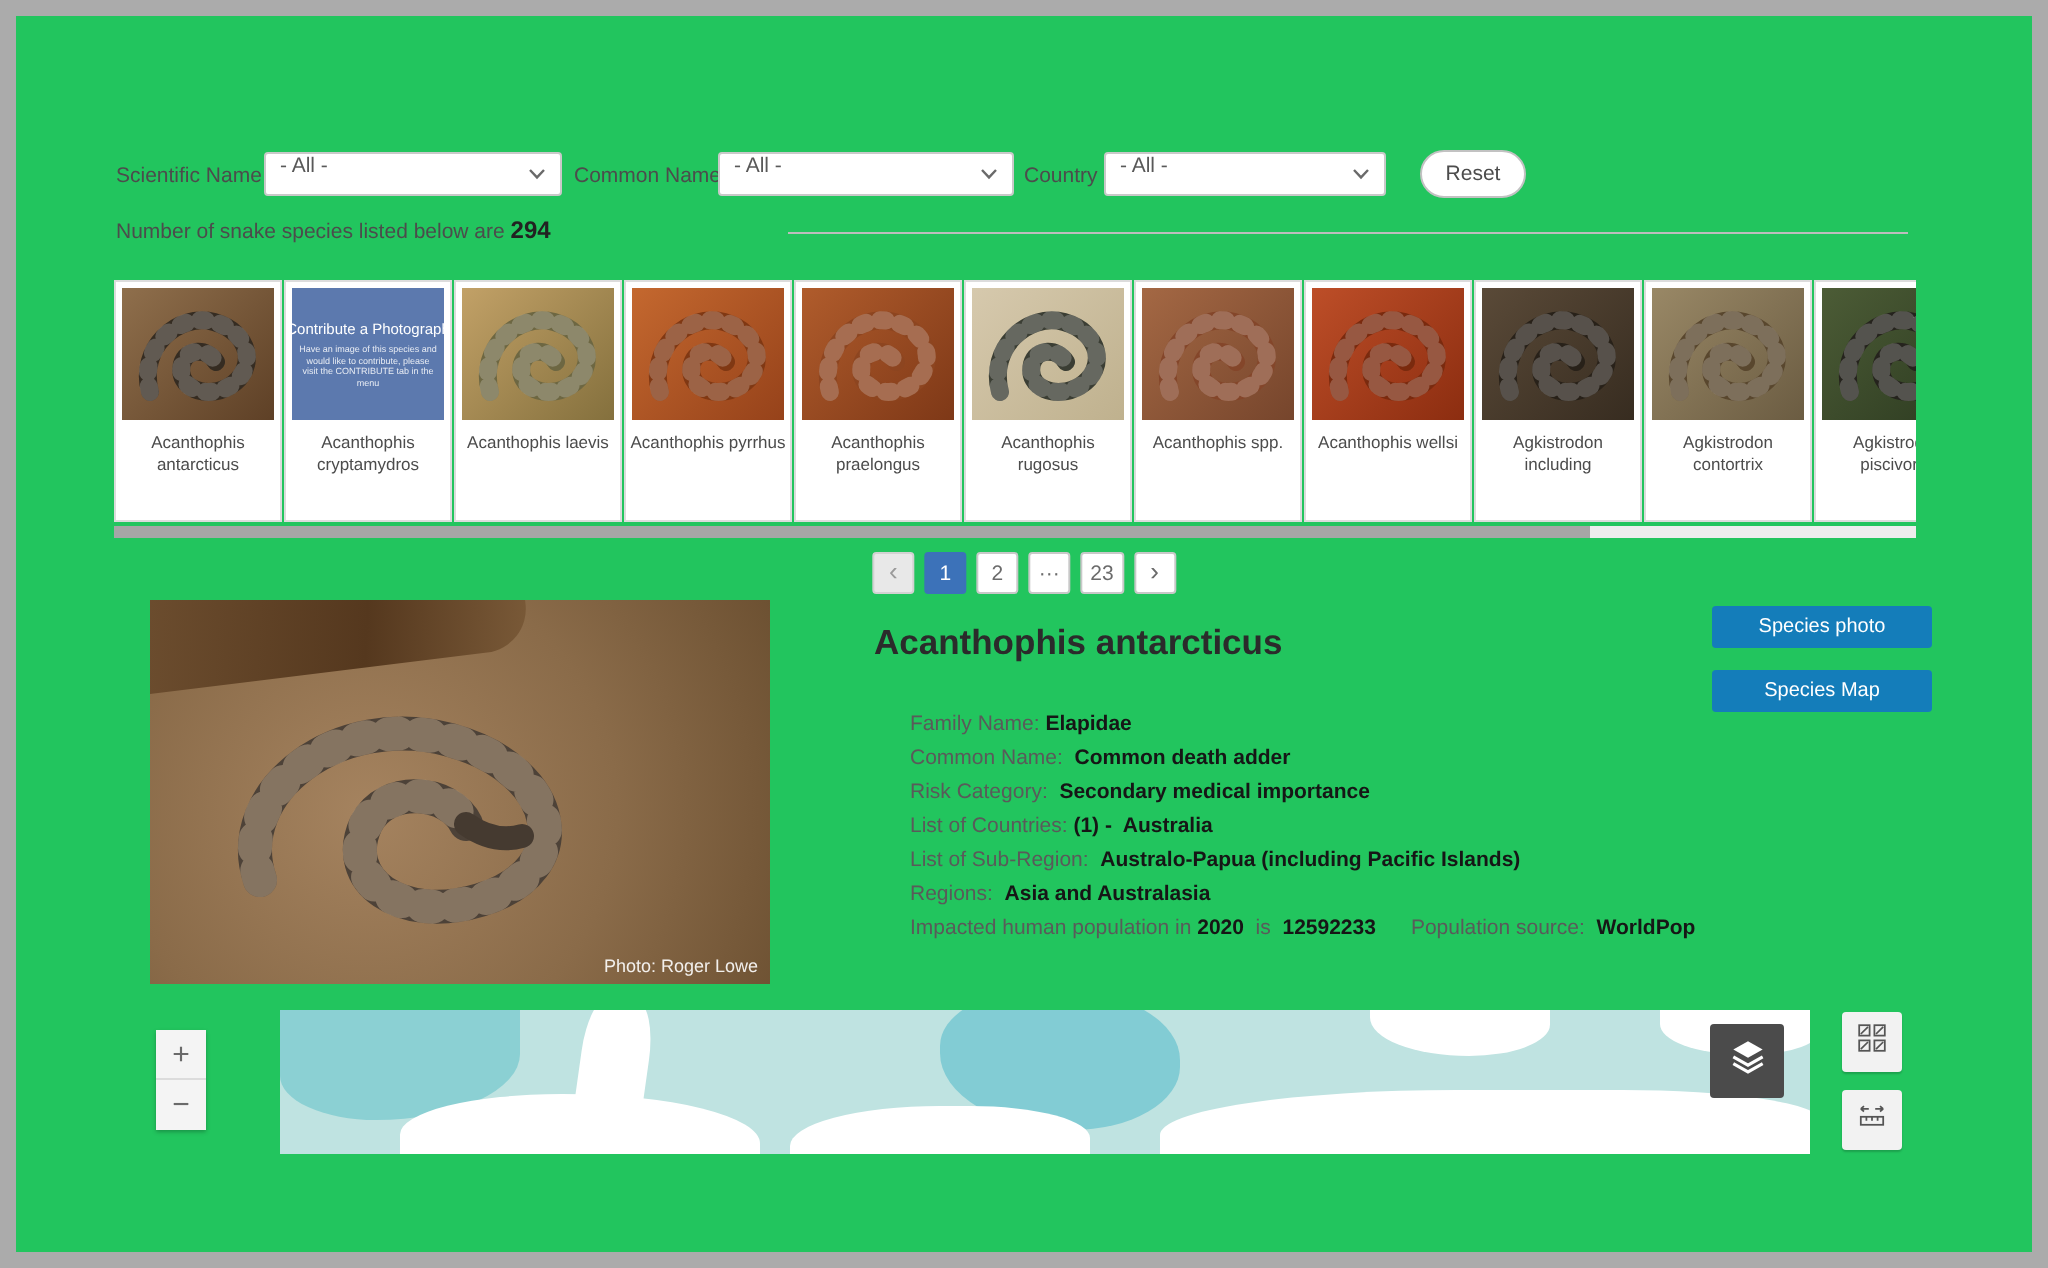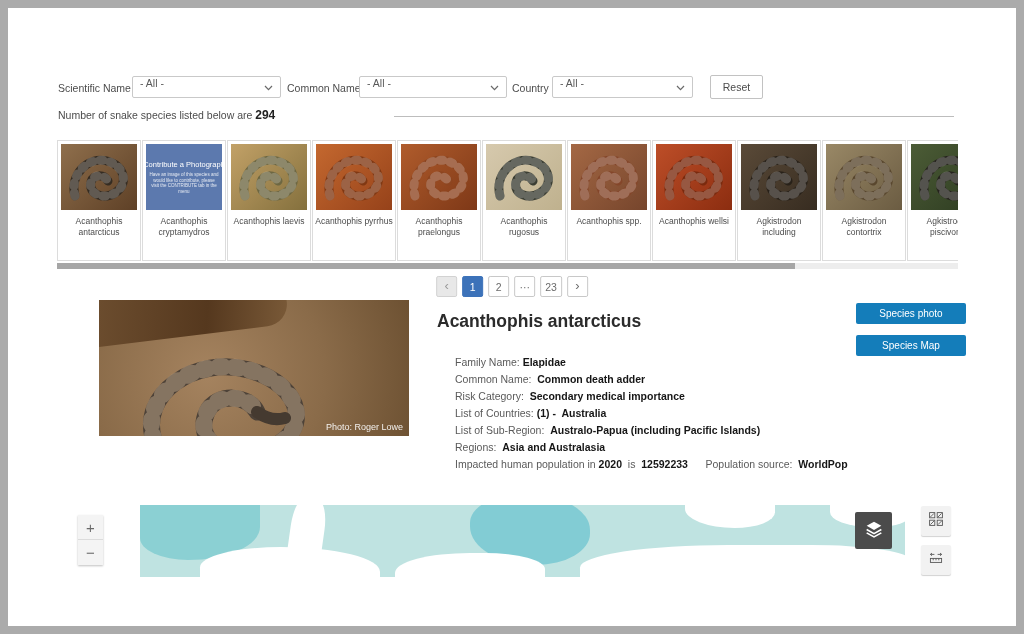--- a/index.html
+++ b/index.html
@@ -2,34 +2,34 @@
 <html><head>
 <meta charset="utf-8">
 <style>
   html,body{margin:0;padding:0;}
   body{
     width:1024px;height:634px;background:#ababab;
     font-family:"Liberation Sans", sans-serif; overflow:hidden; position:relative;
   }
   .page{
     position:absolute; left:8px; top:8px; width:1008px; height:618px;
-    background:#ffffff; overflow:hidden;
+    background:#22c55e; overflow:hidden;
   }
   
   .flt-label{position:absolute; font-size:10.5px; color:#4c4c4c; top:74px; white-space:nowrap;}
   .sel{
     position:absolute; top:68px; height:22px; background:#fff;
     border:1px solid #c9c9c9; border-radius:2px; box-sizing:border-box;
     display:flex; justify-content:space-between;
     padding:0 7px; cursor:pointer;
   }
   .sel .sel-val{font-size:10.5px; color:#595959;}
   .btn-reset{
     position:absolute; top:67px; left:702px; width:53px; height:24px;
-    background:#fff; border:1px solid #c2c2c2; border-radius:2px; box-sizing:border-box;
+    background:#fff; border:1px solid #c2c2c2; border-radius:12px; box-sizing:border-box;
     font-size:10.5px; color:#4c4c4c; display:flex; align-items:center; justify-content:center; cursor:pointer;
   }
   .count-line{position:absolute; left:50px; top:100px; font-size:10.5px; color:#4c4c4c;}
   .count-line b{font-size:12px; color:#222;}
   .divider{position:absolute; left:386px; top:108px; width:560px; height:1px; background:#bdbdbd;}
   
   .carousel{
     position:absolute; left:49px; top:132px; width:901px; height:123px;
     overflow:hidden; white-space:nowrap; display:flex;
   }
@@ -58,23 +58,22 @@
   .pg{
     min-width:21px; height:21px; box-sizing:border-box; border:1px solid #c8c8c8; border-radius:2px;
     background:#fff; color:#6b6b6b; font-size:10.5px; display:flex; align-items:center; justify-content:center;
     padding:0 4px; cursor:pointer;
   }
   .pg.active{background:#3c72b9; border-color:#3c72b9; color:#fff;}
   .pg.disabled{background:#e8e8e8; border-color:#d2d2d2; color:#9a9a9a;}
   .pg.nav{font-size:13px; padding-bottom:2px;}
   
   .detail-photo{
-    position:absolute; left:67px; top:292px; width:310px; height:136px; overflow:hidden;
+    position:absolute; left:67px; top:292px; width:310px; height:192px; overflow:hidden;
     background:radial-gradient(circle at 35% 55%, #a5835f 0%, #8a6b49 55%, #6d5132 100%);
-    margin-left:24px;
   }
   .bark{
     position:absolute; left:-12px; top:-16px; width:200px; height:52px;
     background:linear-gradient(100deg,#6e4f30,#55381e 60%,#7a5a38);
     transform:rotate(-7deg); border-radius:0 0 22px 6px;
   }
   .photo-credit{position:absolute; right:6px; bottom:4px; font-size:9px; color:rgba(255,255,255,.9);}
   .detail-title{position:absolute; left:429px; top:303px; font-size:17.5px; font-weight:600; color:#2b2b2b;}
   .fields{position:absolute; left:429px; top:346px; font-size:10.5px; color:#5a5a5a;margin-left:18px;}
   .field-line{height:17px; line-height:17px; white-space:pre;}

